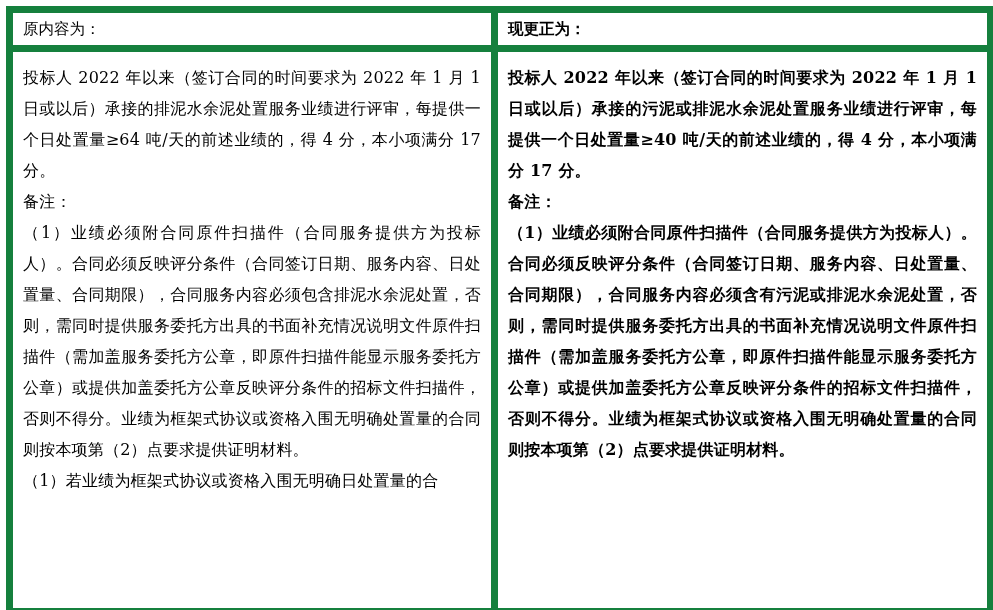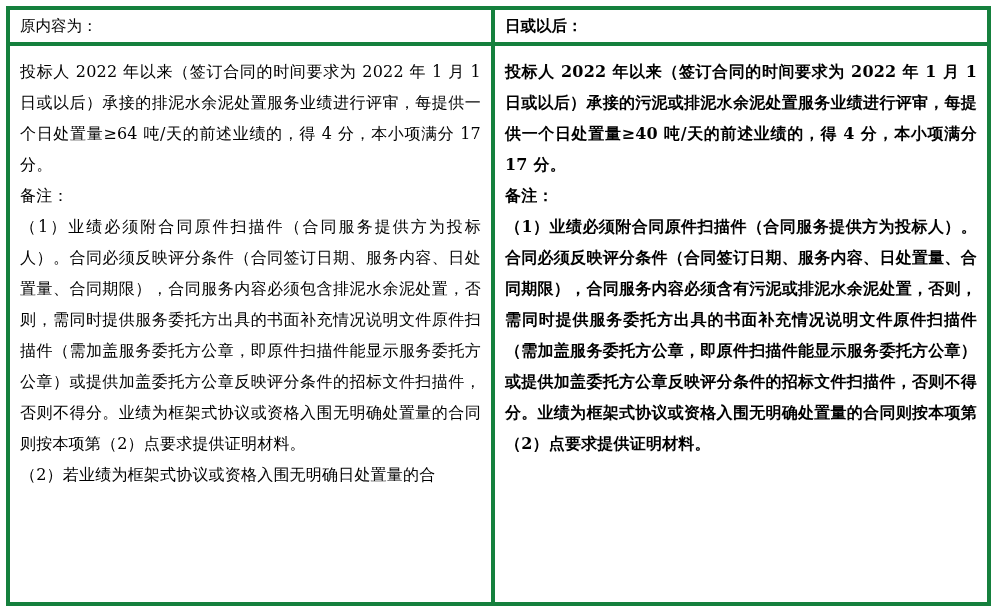--- a/index.html
+++ b/index.html
@@ -17,21 +17,21 @@
   .doc-table {
     border-collapse: collapse;
     table-layout: fixed;
     width: 981px;
     margin: 6px 0 0 6px;
   }
   .doc-table col.left-col { width: 485px; }
   .doc-table col.right-col { width: 496px; }
 
   .doc-table td {
-    border: 4px solid #15803d;
+    border: 7px solid #15803d;
     vertical-align: top;
     padding: 0;
   }
   .hdr-cell {
     height: 32px;
   }
   .hdr-inner {
     padding: 6px 10px 4px 10px;
     font-size: 15.5px;
     line-height: 20px;
@@ -76,31 +76,31 @@
   <colgroup>
     <col class="left-col">
     <col class="right-col">
   </colgroup>
   <tbody>
     <tr>
       <td class="hdr-cell">
         <div class="hdr-inner hdr-left">原内容为：</div>
       </td>
       <td class="hdr-cell">
-        <div class="hdr-inner hdr-right">日或以后：</div>
+        <div class="hdr-inner hdr-right">现更正为：</div>
       </td>
     </tr>
     <tr>
       <td class="clip-cell">
         <div class="clip-inner">
           <div class="body-inner body-left">
             <p>投标人 2022 年以来（签订合同的时间要求为 2022 年 1 月 1 日或以后）承接的排泥水余泥处置服务业绩进行评审，每提供一个日处置量≥64 吨/天的前述业绩的，得 4 分，本小项满分 17 分。</p>
             <p>备注：</p>
             <p>（1）业绩必须附合同原件扫描件（合同服务提供方为投标人）。合同必须反映评分条件（合同签订日期、服务内容、日处置量、合同期限），合同服务内容必须包含排泥水余泥处置，否则，需同时提供服务委托方出具的书面补充情况说明文件原件扫描件（需加盖服务委托方公章，即原件扫描件能显示服务委托方公章）或提供加盖委托方公章反映评分条件的招标文件扫描件，否则不得分。业绩为框架式协议或资格入围无明确处置量的合同则按本项第（2）点要求提供证明材料。</p>
-            <p>（2）若业绩为框架式协议或资格入围无明确日处置量的合</p>
+            <p>（1）若业绩为框架式协议或资格入围无明确日处置量的合</p>
           </div>
         </div>
       </td>
       <td class="clip-cell">
         <div class="clip-inner">
           <div class="body-inner body-right">
             <p>投标人 2022 年以来（签订合同的时间要求为 2022 年 1 月 1 日或以后）承接的污泥或排泥水余泥处置服务业绩进行评审，每提供一个日处置量≥40 吨/天的前述业绩的，得 4 分，本小项满分 17 分。</p>
             <p>备注：</p>
             <p>（1）业绩必须附合同原件扫描件（合同服务提供方为投标人）。合同必须反映评分条件（合同签订日期、服务内容、日处置量、合同期限），合同服务内容必须含有污泥或排泥水余泥处置，否则，需同时提供服务委托方出具的书面补充情况说明文件原件扫描件（需加盖服务委托方公章，即原件扫描件能显示服务委托方公章）或提供加盖委托方公章反映评分条件的招标文件扫描件，否则不得分。业绩为框架式协议或资格入围无明确处置量的合同则按本项第（2）点要求提供证明材料。</p>
           </div>

